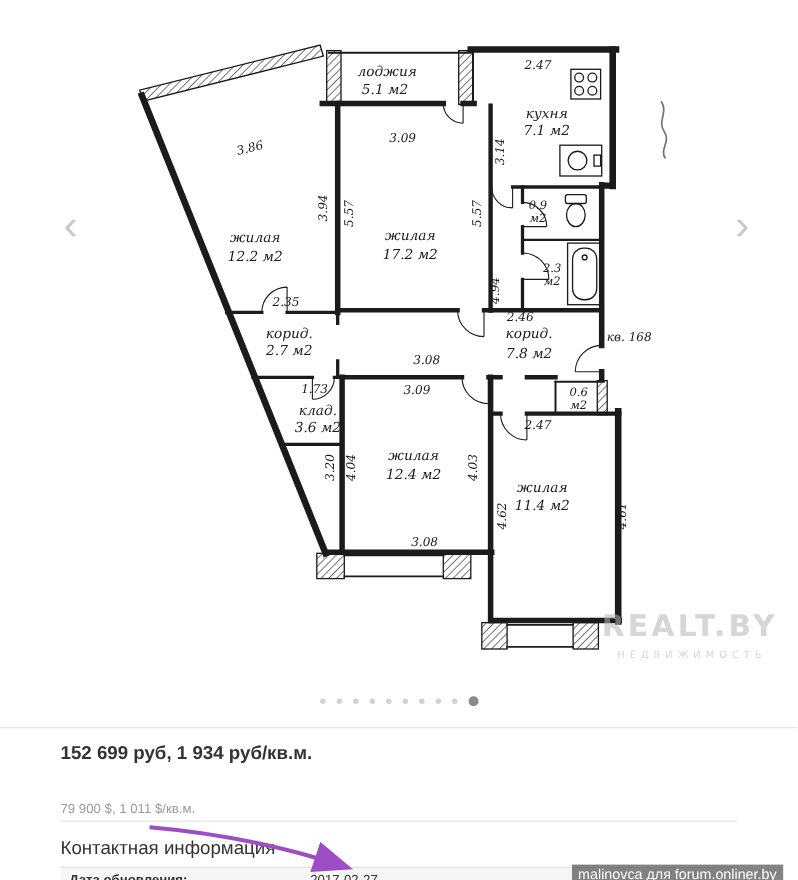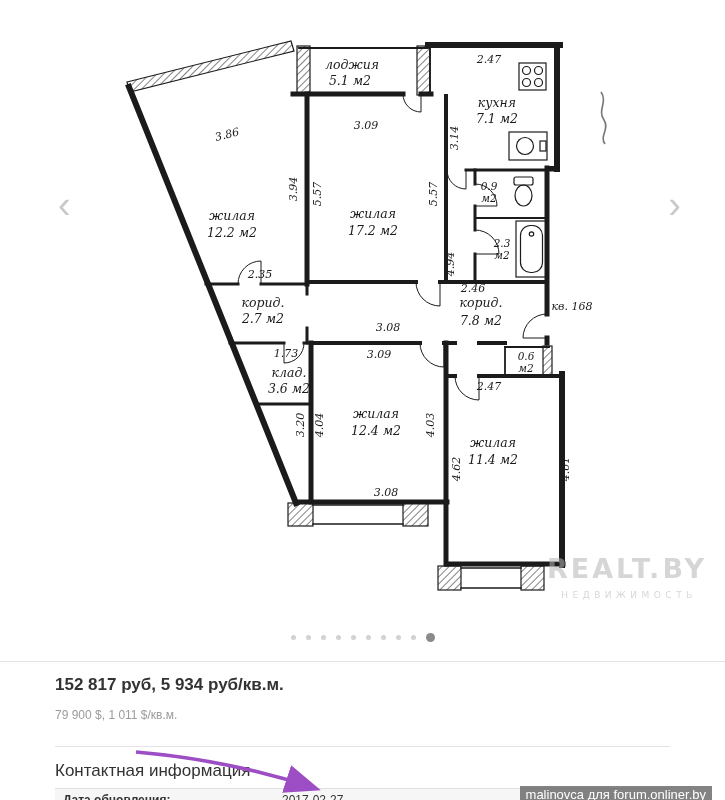--- a/index.html
+++ b/index.html
@@ -25,21 +25,21 @@
   .dots { position:absolute; top:631px; left:0; right:0; height:12px;
           display:flex; justify-content:center; align-items:center; gap:10px; }
   .dot { width:5px; height:5px; border-radius:50%; background:#d2d2d2; cursor:pointer; }
   .dot.active { width:9px; height:9px; background:#8a8a8a; }
 
   .divider { position:absolute; border-top:1px solid #e4e4e4; }
   .d1 { top:661px; left:0; right:0; }
   .d2 { top:746px; left:55px; right:55px; }
 
   .price-primary { position:absolute; top:675px; left:55px; font-size:17px; font-weight:bold; color:#333; }
-  .price-secondary { position:absolute; top:708px; left:55px; font-size:12px; color:#9b9b9b; }
+  .price-secondary { position:absolute; top:728px; left:55px; font-size:12px; color:#9b9b9b; }
   .contact-heading { position:absolute; top:761px; left:55px; font-size:17px; color:#333; }
 
   .info-row { position:absolute; top:788px; left:55px; right:55px; height:26px;
               background:#f6f6f6; border-top:1px solid #e0e0e0; }
   .info-label { position:absolute; top:4px; left:8px; font-size:12px; font-weight:bold; color:#333; }
   .info-value { position:absolute; top:4px; left:227px; font-size:12px; color:#333; }
 
   .annotation-arrow { position:absolute; left:124px; top:746px; width:210px; height:52px; pointer-events:none; }
 
   .forum-watermark { position:absolute; top:786px; right:13px; background:rgba(96,96,96,.78);
@@ -208,21 +208,21 @@
       <span class="dot"></span>
       <span class="dot"></span>
       <span class="dot"></span>
       <span class="dot"></span>
       <span class="dot"></span>
       <span class="dot active"></span>
     </div>
 
   <div class="divider d1"></div>
 
-  <div class="price-primary">152 817 руб, 5 934 руб/кв.м.</div>
+  <div class="price-primary">152 699 руб, 1 934 руб/кв.м.</div>
   <div class="price-secondary">79 900 $, 1 011 $/кв.м.</div>
 
   <div class="divider d2"></div>
 
   <div class="contact-heading">Контактная информация</div>
 
   <div class="info-row">
     <div class="info-label">Дата обновления:</div>
     <div class="info-value">2017-02-27</div>
   </div>

